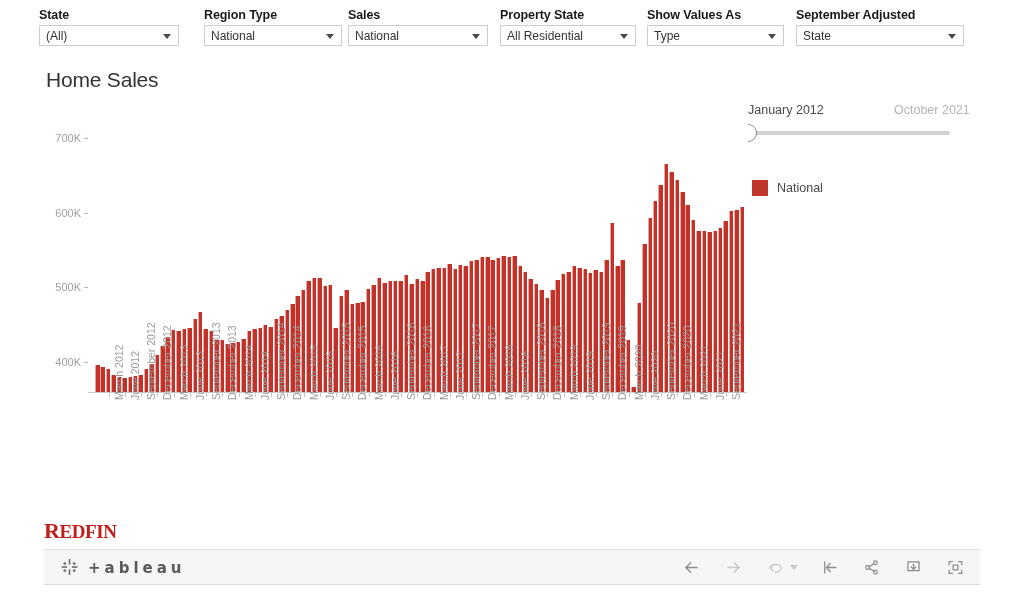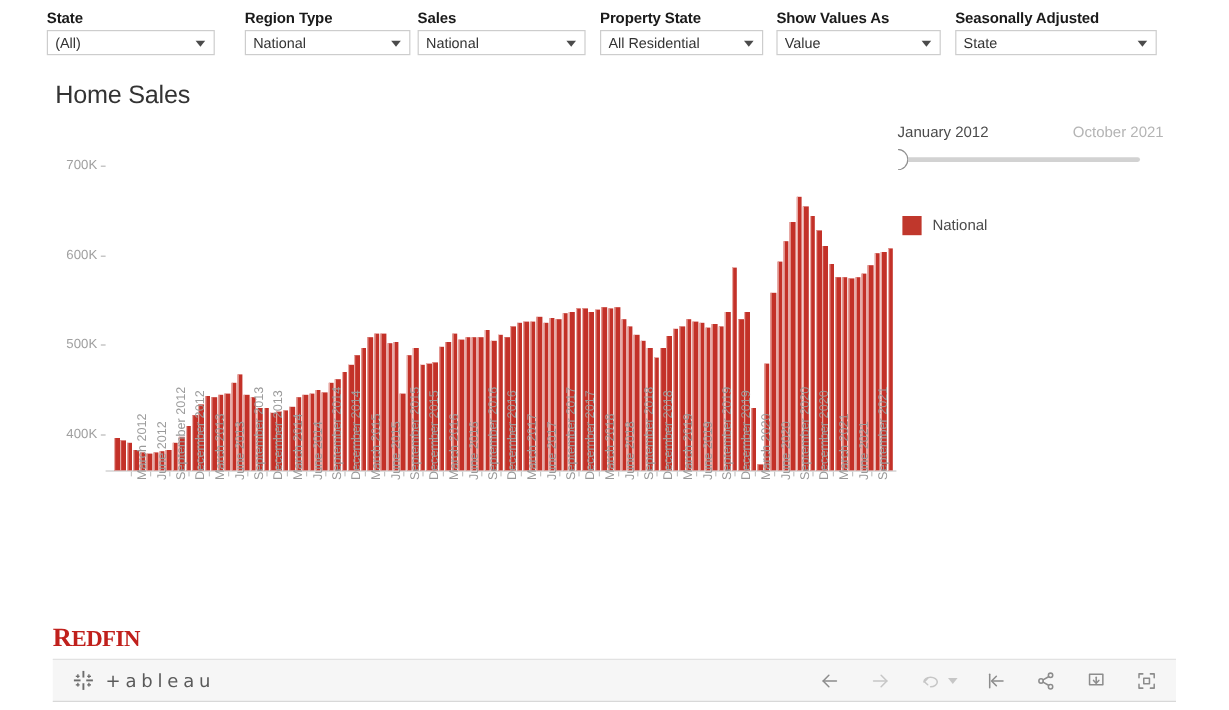--- a/index.html
+++ b/index.html
@@ -241,20 +241,21 @@
     transform: translateY(-50%);
     display: flex;
     align-items: center;
   }
   #tableau-wordmark {
     margin-left: 9px;
     font-size: 15px;
     color: #5a5a5a;
     letter-spacing: 4px;
     font-family: "DejaVu Sans", sans-serif;
+    font-weight: bold;
   }
   #toolbar-icons {
     position: absolute;
     right: 14px;
     top: 50%;
     transform: translateY(-50%);
     display: flex;
     align-items: center;
     gap: 20px;
   }
@@ -297,26 +298,26 @@
     <div class="filter" style="left: 500px; width: 136px;">
       <div class="filter-label">Property State</div>
       <div class="filter-select">
         <span class="filter-value">All Residential</span>
         <span class="caret"></span>
       </div>
     </div>
     <div class="filter" style="left: 647px; width: 137px;">
       <div class="filter-label">Show Values As</div>
       <div class="filter-select">
-        <span class="filter-value">Value</span>
+        <span class="filter-value">Type</span>
         <span class="caret"></span>
       </div>
     </div>
     <div class="filter" style="left: 796px; width: 168px;">
-      <div class="filter-label">Seasonally Adjusted</div>
+      <div class="filter-label">September Adjusted</div>
       <div class="filter-select">
         <span class="filter-value">State</span>
         <span class="caret"></span>
       </div>
     </div>
   </div>
 
 <div id="chart-panel">
   <div id="chart-title">Home Sales</div>
   <div id="plot-wrap">

